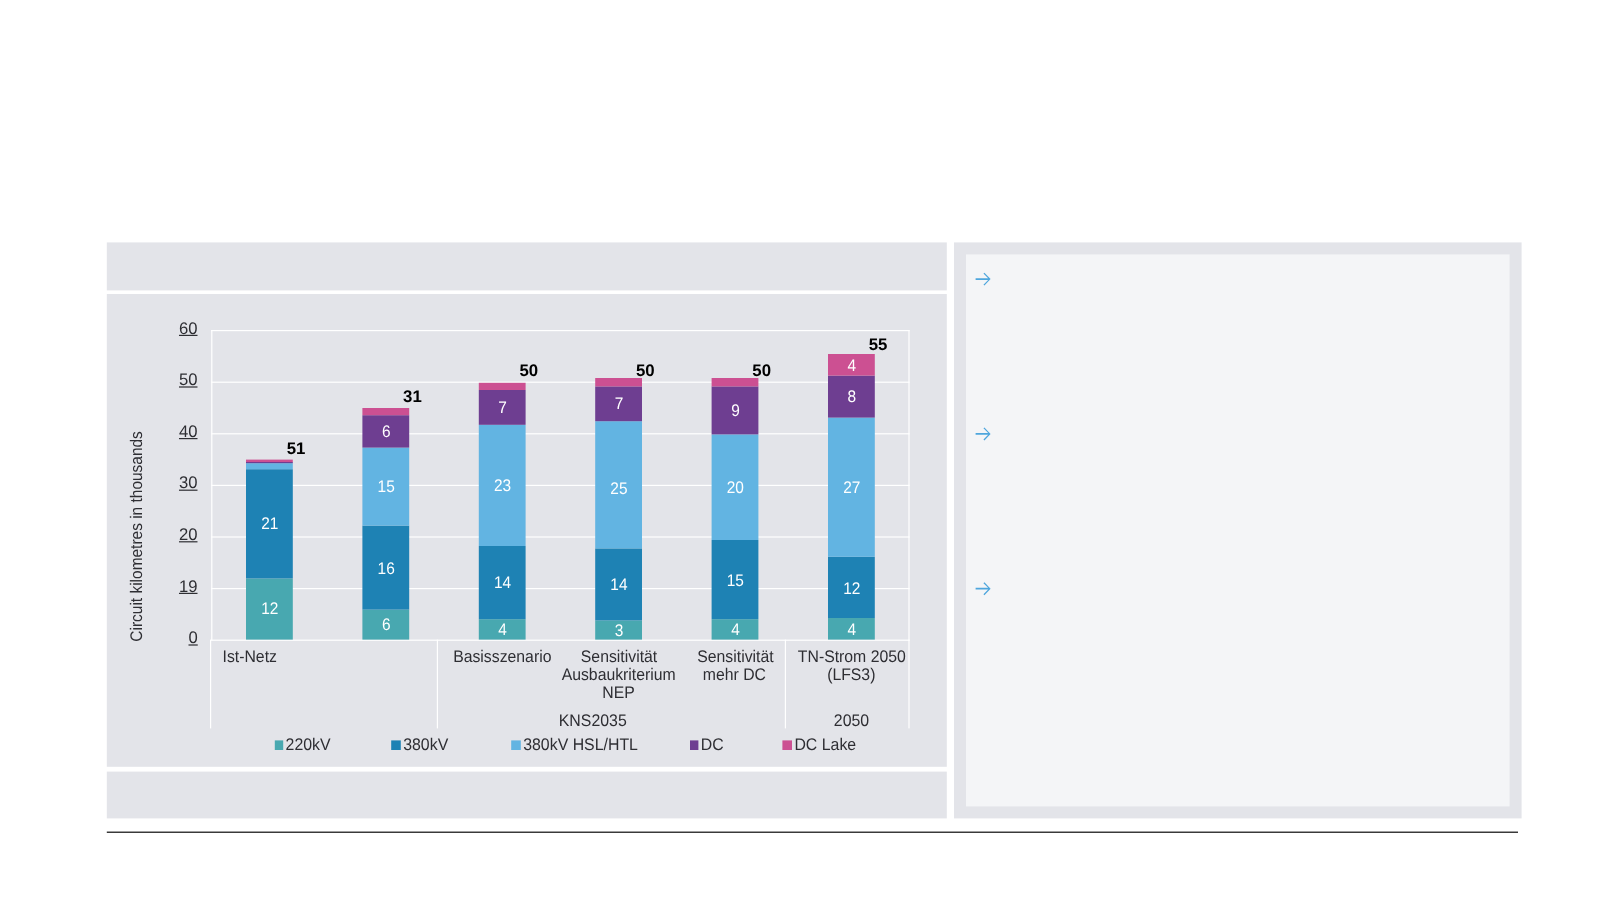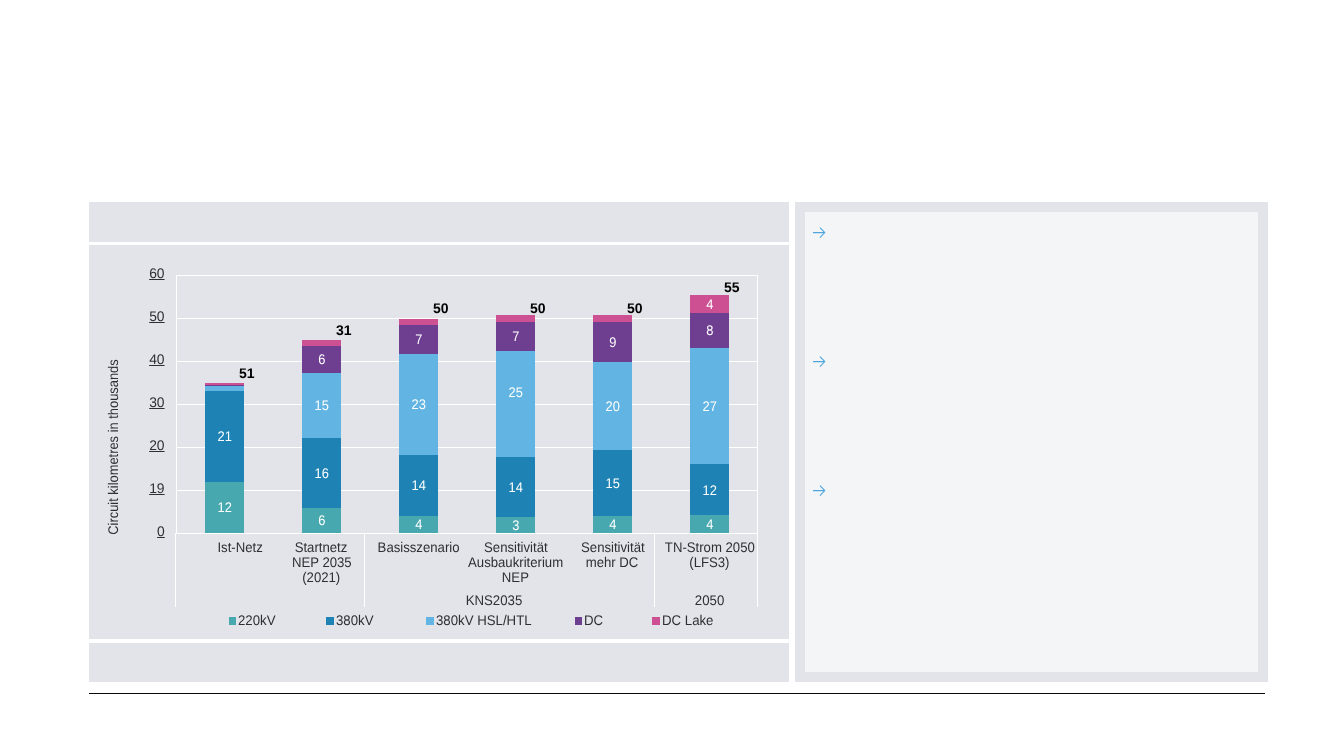--- a/index.html
+++ b/index.html
@@ -130,21 +130,21 @@
         <div class="total" style="left: 212.5px; width: 60px; top: 26.9px;"><span>50</span></div>
         <div class="bar" style="left: 320.25px; width: 38.5px; height: 217.58px;">
           <div class="seg" style="background: rgb(72, 168, 176); bottom: 0px; height: 15.05px;"></div>
           <div class="seg" style="background: rgb(30, 130, 180); bottom: 15.05px; height: 60.63px;"></div>
           <div class="seg" style="background: rgb(98, 180, 226); bottom: 75.68px; height: 105.78px;"></div>
           <div class="seg" style="background: rgb(110, 62, 145); bottom: 181.46px; height: 29.24px;"></div>
           <div class="seg" style="background: rgb(204, 80, 146); bottom: 210.7px; height: 6.88px;"></div>
         </div>
         <div class="seglabel" style="left: 320.25px; width: 38.5px; top: 250.475px;"><span>3</span></div>
         <div class="seglabel" style="left: 320.25px; width: 38.5px; top: 212.635px;"><span>14</span></div>
-        <div class="seglabel" style="left: 320.25px; width: 38.5px; top: 117px;"><span>25</span></div>
+        <div class="seglabel" style="left: 320.25px; width: 38.5px; top: 132px;"><span>25</span></div>
         <div class="seglabel" style="left: 320.25px; width: 38.5px; top: 61.92px;"><span>7</span></div>
         <div class="total" style="left: 309.5px; width: 60px; top: 26.9px;"><span>50</span></div>
         <div class="bar" style="left: 417.25px; width: 38.5px; height: 217.795px;">
           <div class="seg" style="background: rgb(72, 168, 176); bottom: 0px; height: 16.77px;"></div>
           <div class="seg" style="background: rgb(30, 130, 180); bottom: 16.77px; height: 65.79px;"></div>
           <div class="seg" style="background: rgb(98, 180, 226); bottom: 82.56px; height: 87.72px;"></div>
           <div class="seg" style="background: rgb(110, 62, 145); bottom: 170.28px; height: 40.42px;"></div>
           <div class="seg" style="background: rgb(204, 80, 146); bottom: 210.7px; height: 7.095px;"></div>
         </div>
         <div class="seglabel" style="left: 417.25px; width: 38.5px; top: 249.615px;"><span>4</span></div>
@@ -188,27 +188,22 @@
           <span class="legtext"><span>DC Lake</span></span>
         </div>
       </div>
   <div class="ytick" style="top: 286.3px;"><span>0</span></div>
       <div class="ytick" style="top: 243.3px;"><span>19</span></div>
       <div class="ytick" style="top: 200.3px;"><span>20</span></div>
       <div class="ytick" style="top: 157.3px;"><span>30</span></div>
       <div class="ytick" style="top: 114.3px;"><span>40</span></div>
       <div class="ytick" style="top: 71.3px;"><span>50</span></div>
       <div class="ytick" style="top: 28.3px;"><span>60</span></div>
-      <div class="catlabel" style="left: 95px; width: 112px; top: 295.1px;">
+      <div class="catlabel" style="left: 63px; width: 112px; top: 295.1px;">
         <div><span>Ist-Netz</span></div>
-      </div>
-      <div class="catlabel" style="left: 176.5px; width: 112px; top: 295.1px;">
-        <div><span>Startnetz</span></div>
-        <div><span>NEP 2035</span></div>
-        <div><span>(2021)</span></div>
       </div>
       <div class="catlabel" style="left: 273.5px; width: 112px; top: 295.1px;">
         <div><span>Basisszenario</span></div>
       </div>
       <div class="catlabel" style="left: 370.5px; width: 112px; top: 295.1px;">
         <div><span>Sensitivität</span></div>
         <div><span>Ausbaukriterium</span></div>
         <div><span>NEP</span></div>
       </div>
       <div class="catlabel" style="left: 467.5px; width: 112px; top: 295.1px;">

